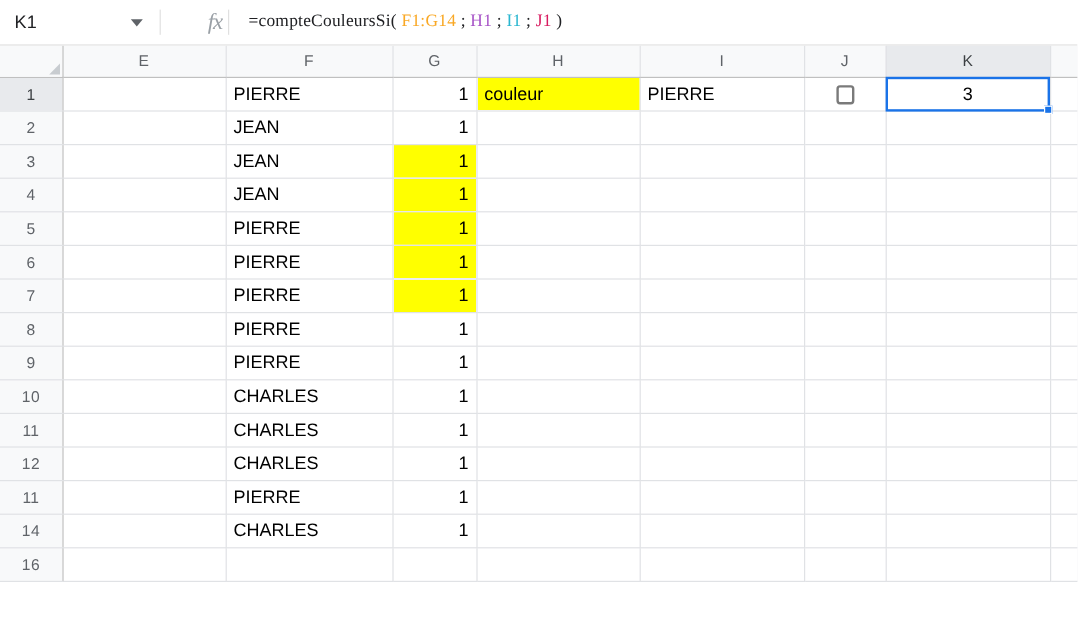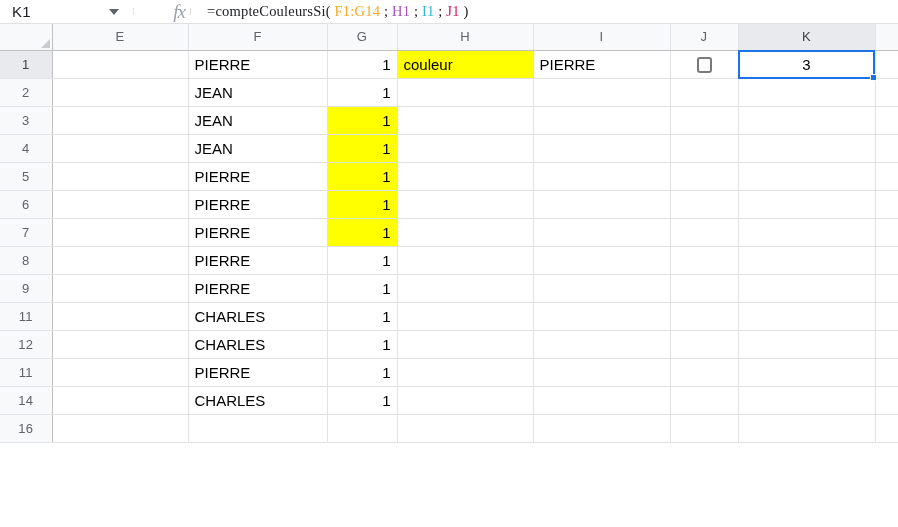--- a/index.html
+++ b/index.html
@@ -5,21 +5,21 @@
   * { box-sizing: border-box; margin: 0; padding: 0; }
   html, body {
     width: 898px; height: 527px;
     background: #ffffff;
     font-family: "Liberation Sans", sans-serif;
     overflow: hidden;
   }
 
   
   .formula-bar {
-    height: 24px;
+    height: 38px;
     display: flex;
     align-items: stretch;
     background: #ffffff;
     border-bottom: 1px solid #e0e0e0;
   }
   .name-box {
     width: 133px;
     display: flex;
     align-items: center;
     padding: 0 10px 0 12px;
@@ -346,20 +346,31 @@
         <td class="cell text"></td>
         <td class="cell text">PIERRE</td>
         <td class="cell num">1</td>
         <td class="cell text"></td>
         <td class="cell text"></td>
         <td class="cell ctr"></td>
         <td class="cell ctr"></td>
         <td class="cell"></td>
       </tr>
 
+      <tr>
+        <td class="rowhead">10</td>
+        <td class="cell text"></td>
+        <td class="cell text">CHARLES</td>
+        <td class="cell num">1</td>
+        <td class="cell text"></td>
+        <td class="cell text"></td>
+        <td class="cell ctr"></td>
+        <td class="cell ctr"></td>
+        <td class="cell"></td>
+      </tr>
 
       <tr>
         <td class="rowhead">11</td>
         <td class="cell text"></td>
         <td class="cell text">CHARLES</td>
         <td class="cell num">1</td>
         <td class="cell text"></td>
         <td class="cell text"></td>
         <td class="cell ctr"></td>
         <td class="cell ctr"></td>

